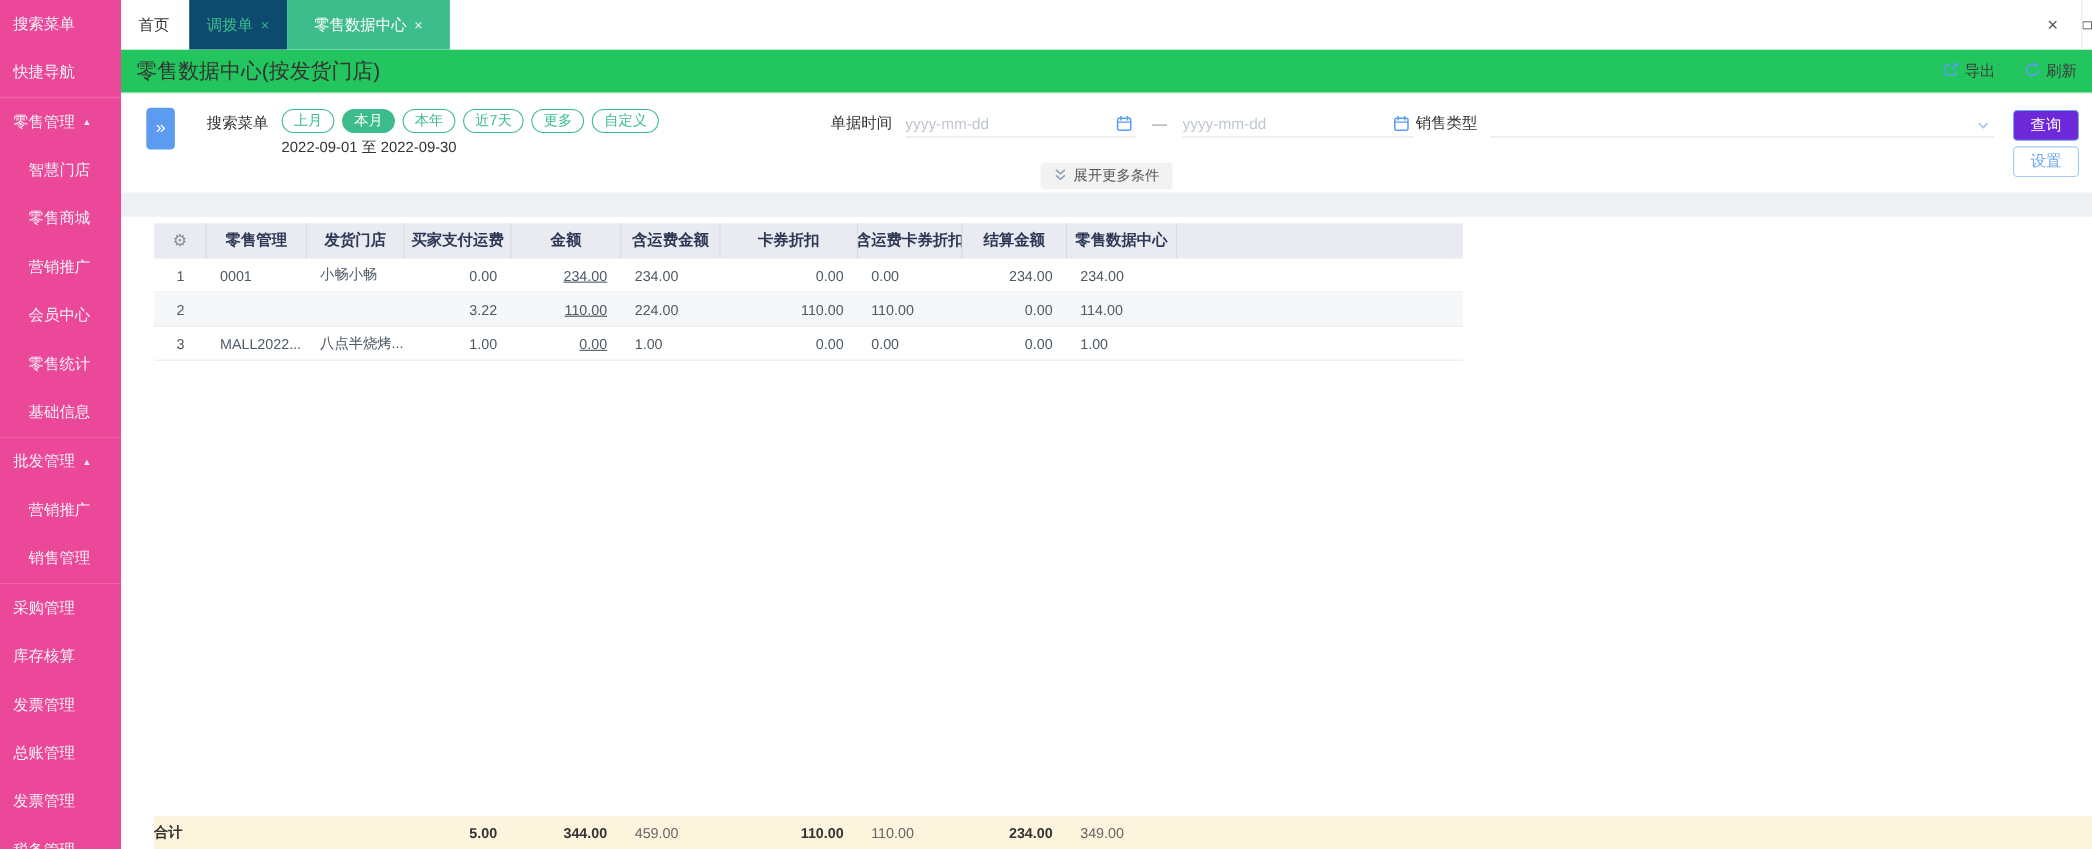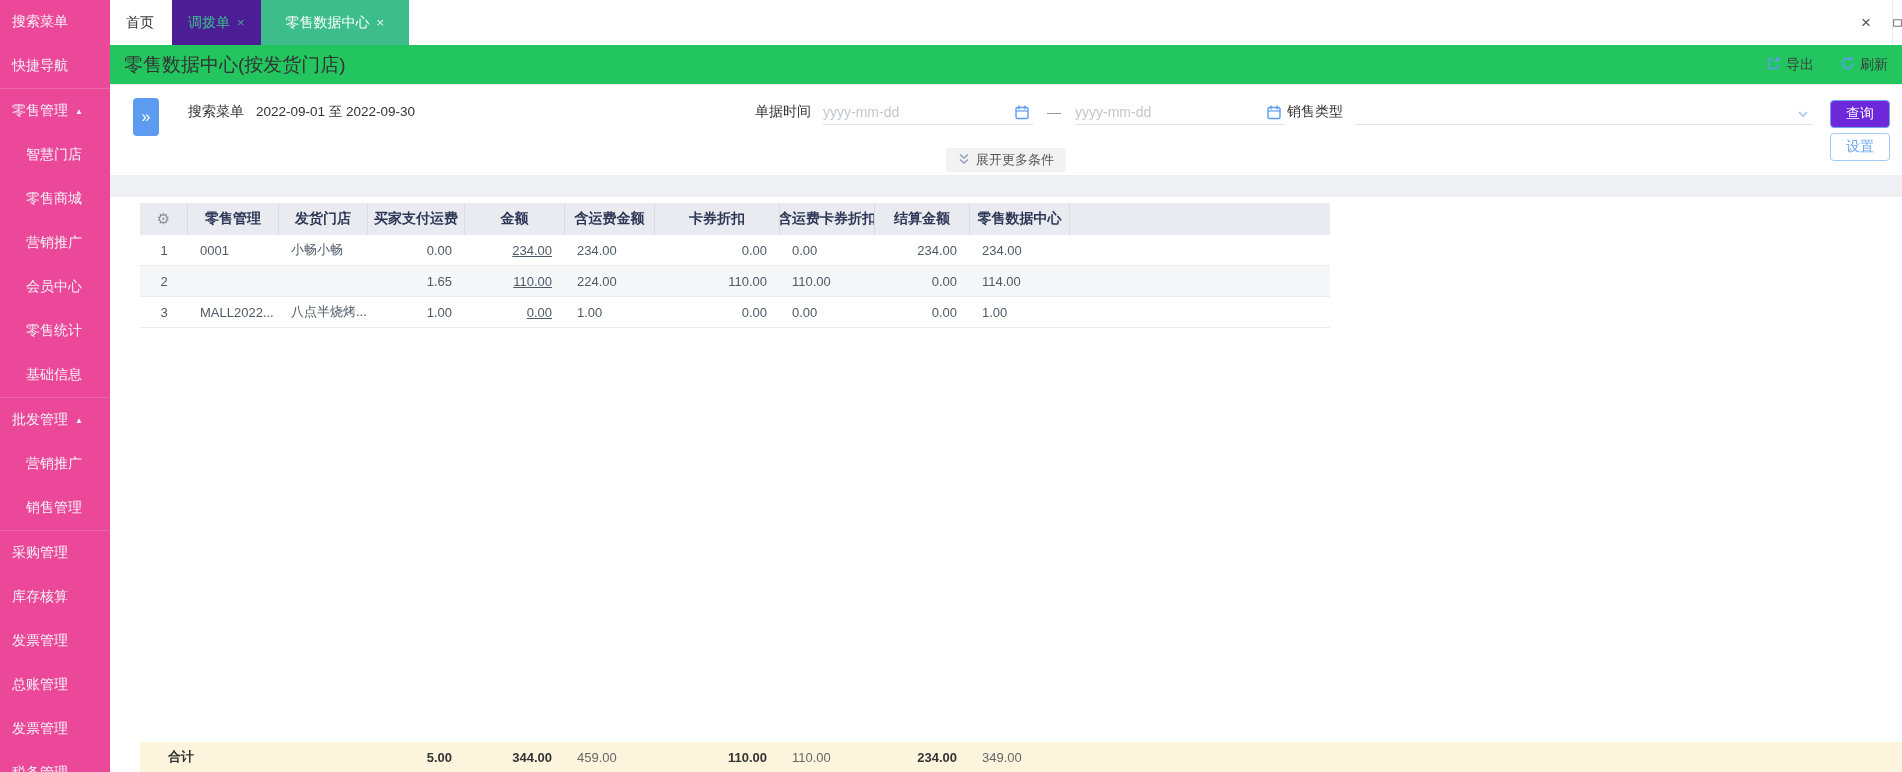--- a/index.html
+++ b/index.html
@@ -13,21 +13,21 @@
   .sb-item .tri { font-size:8px; margin-left:7px; color:#f2f3f7; }
   .sb-divider { border-top:1px solid rgba(255,255,255,.16); }
 
   
   .main { flex:1; min-width:0; display:flex; flex-direction:column; position:relative; }
 
   
   .tabbar { height:45px; background:#fff; display:flex; align-items:stretch; position:relative; flex-shrink:0; }
   .tab { display:flex; align-items:center; font-size:14px; cursor:pointer; }
   .tab-plain { color:#333; padding:0 13px; margin-left:3px; }
-  .tab-mint { background:#4c1d95; color:#3cbc8d; padding:0 16px; margin-left:5px; gap:7px; }
+  .tab-mint { background:#0c4a6e; color:#3cbc8d; padding:0 16px; margin-left:5px; gap:7px; }
   .tab-active { background:#3dbd8c; color:#fff; padding:0 25px; gap:7px; }
   .tab-x { font-size:13px; opacity:.9; }
   .win-close { position:absolute; right:26px; top:0; height:45px; width:20px; display:flex; align-items:center; justify-content:center; font-size:17px; color:#555; cursor:pointer; }
   .win-partial { position:absolute; right:0; top:0; height:45px; width:10px; border-left:1px solid #ececec; display:flex; align-items:center; overflow:hidden; cursor:pointer; }
 
   
   .titlebar { height:40px; background:#22c55e; border-bottom:1px solid #ececec; display:flex; align-items:center; justify-content:space-between; padding:0 14px; flex-shrink:0; }
   .page-title { font-size:19px; color:#333; }
   .tb-actions { display:flex; gap:26px; }
   .tb-btn { display:flex; align-items:center; gap:5px; font-size:14px; color:#3c3c3c; cursor:pointer; }
@@ -66,21 +66,21 @@
   .grid-row { display:flex; height:31px; border-bottom:1px solid #ececec; color:#4e5a66; }
   .grid-row.alt { background:#f6f7f9; }
   .cell, .scell { display:flex; align-items:center; white-space:nowrap; overflow:hidden; }
   .center { justify-content:center; }
   .right { justify-content:flex-end; padding-right:13px; }
   .left { padding-left:12px; }
   .cell-link { text-decoration:underline; cursor:pointer; }
 
   .summary { position:absolute; left:30px; right:0; bottom:0; height:30px; background:#fdf4dd; display:flex; font-size:13px; color:#666; }
   .scell.bold { font-weight:bold; color:#333; }
-  .scell.sumlabel { padding-left:28px; font-weight:bold; color:#333; justify-content:flex-start; }
+  .scell.sumlabel { font-weight:bold; color:#333; justify-content:flex-start; }
 </style>
 </head>
 <body>
 
 <div class="app">
 
   <aside class="sidebar">
     <nav class="sb-menu">
         <div class="sb-item top">
           <span>搜索菜单</span>
@@ -185,20 +185,28 @@
         </div>
       </div>
     </div>
 
     <div class="filterpanel">
       <div class="expander">»</div>
 
       <div class="fg-date">
         <span class="flabel">搜索菜单</span>
         <div>
+          <div class="pills">
+              <div class="pill">上月</div>
+              <div class="pill active">本月</div>
+              <div class="pill">本年</div>
+              <div class="pill">近7天</div>
+              <div class="pill">更多</div>
+              <div class="pill">自定义</div>
+            </div>
           <div class="daterange">2022-09-01 至 2022-09-30</div>
         </div>
       </div>
 
       <div class="fg-time">
         <span class="flabel">单据时间</span>
         <span class="uinput">
           <input placeholder="yyyy-mm-dd" style="">
           <svg width="16" height="16" viewBox="0 0 16 16">
               <rect x="2" y="3.5" width="12" height="11" rx="1.5" fill="none" stroke="#5d9cf5" stroke-width="1.4"></rect>
@@ -270,21 +278,21 @@
               <div class="cell right" style="width: 125px;">0.00</div>
               <div class="cell left" style="width: 95px;">0.00</div>
               <div class="cell right" style="width: 95px;">234.00</div>
               <div class="cell left" style="width: 100px;">234.00</div>
               <div class="cell" style="flex: 1 1 0%;"></div>
             </div>
             <div class="grid-row alt">
               <div class="cell center" style="width: 48px;">2</div>
               <div class="cell left" style="width: 91px;"></div>
               <div class="cell left" style="width: 89px;"></div>
-              <div class="cell right" style="width: 97px;">1.65</div>
+              <div class="cell right" style="width: 97px;">3.22</div>
               <div class="cell right cell-link" style="width: 100px;">110.00</div>
               <div class="cell left" style="width: 90px;">224.00</div>
               <div class="cell right" style="width: 125px;">110.00</div>
               <div class="cell left" style="width: 95px;">110.00</div>
               <div class="cell right" style="width: 95px;">0.00</div>
               <div class="cell left" style="width: 100px;">114.00</div>
               <div class="cell" style="flex: 1 1 0%;"></div>
             </div>
             <div class="grid-row">
               <div class="cell center" style="width: 48px;">3</div>

